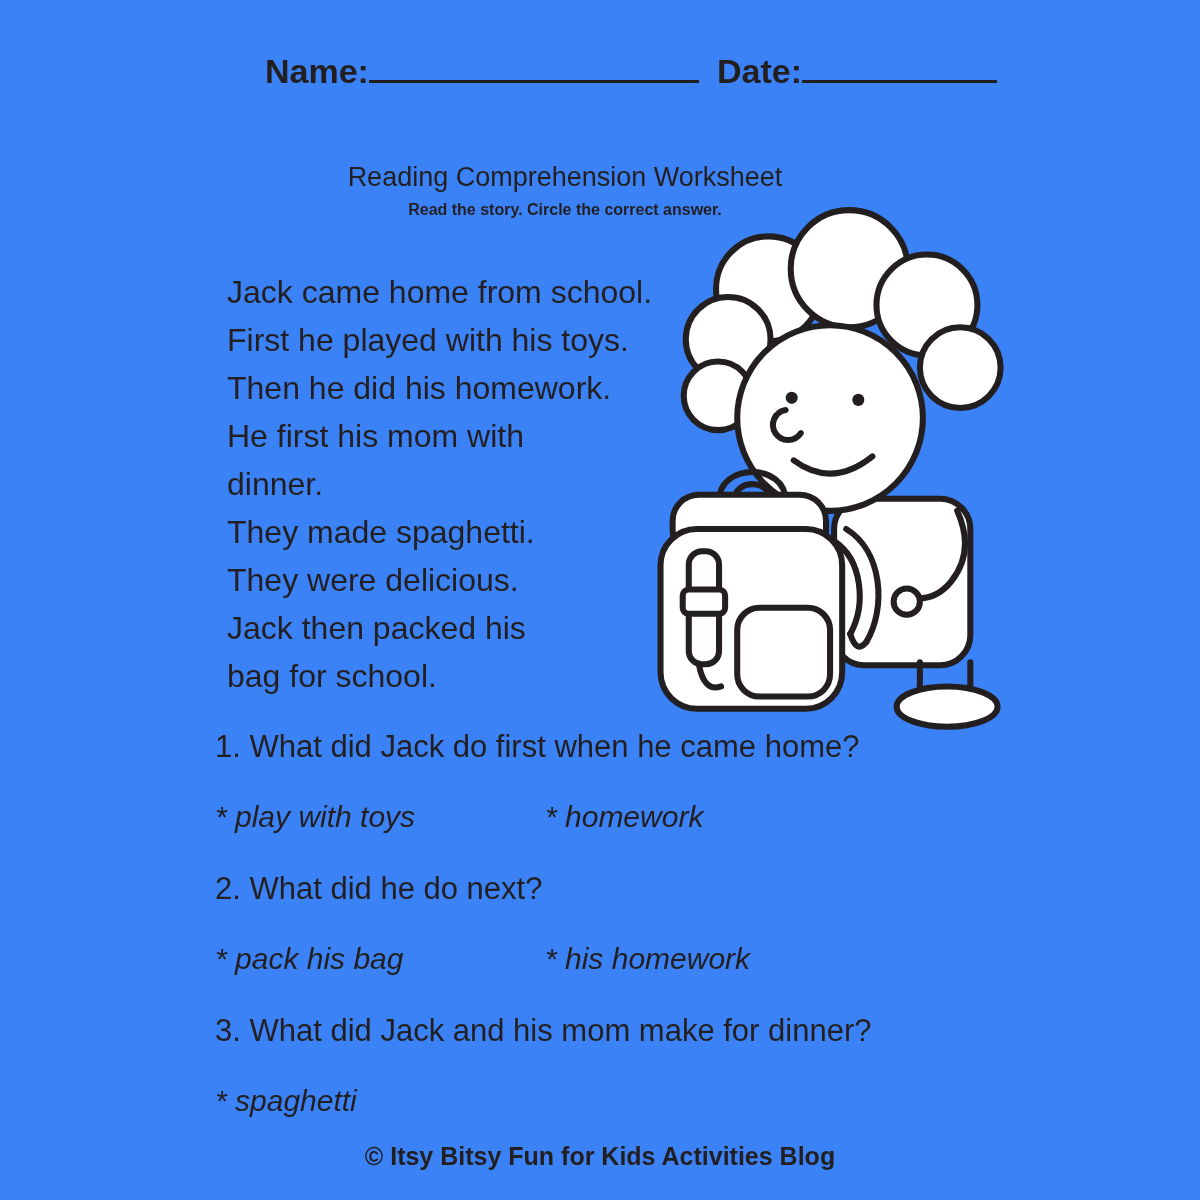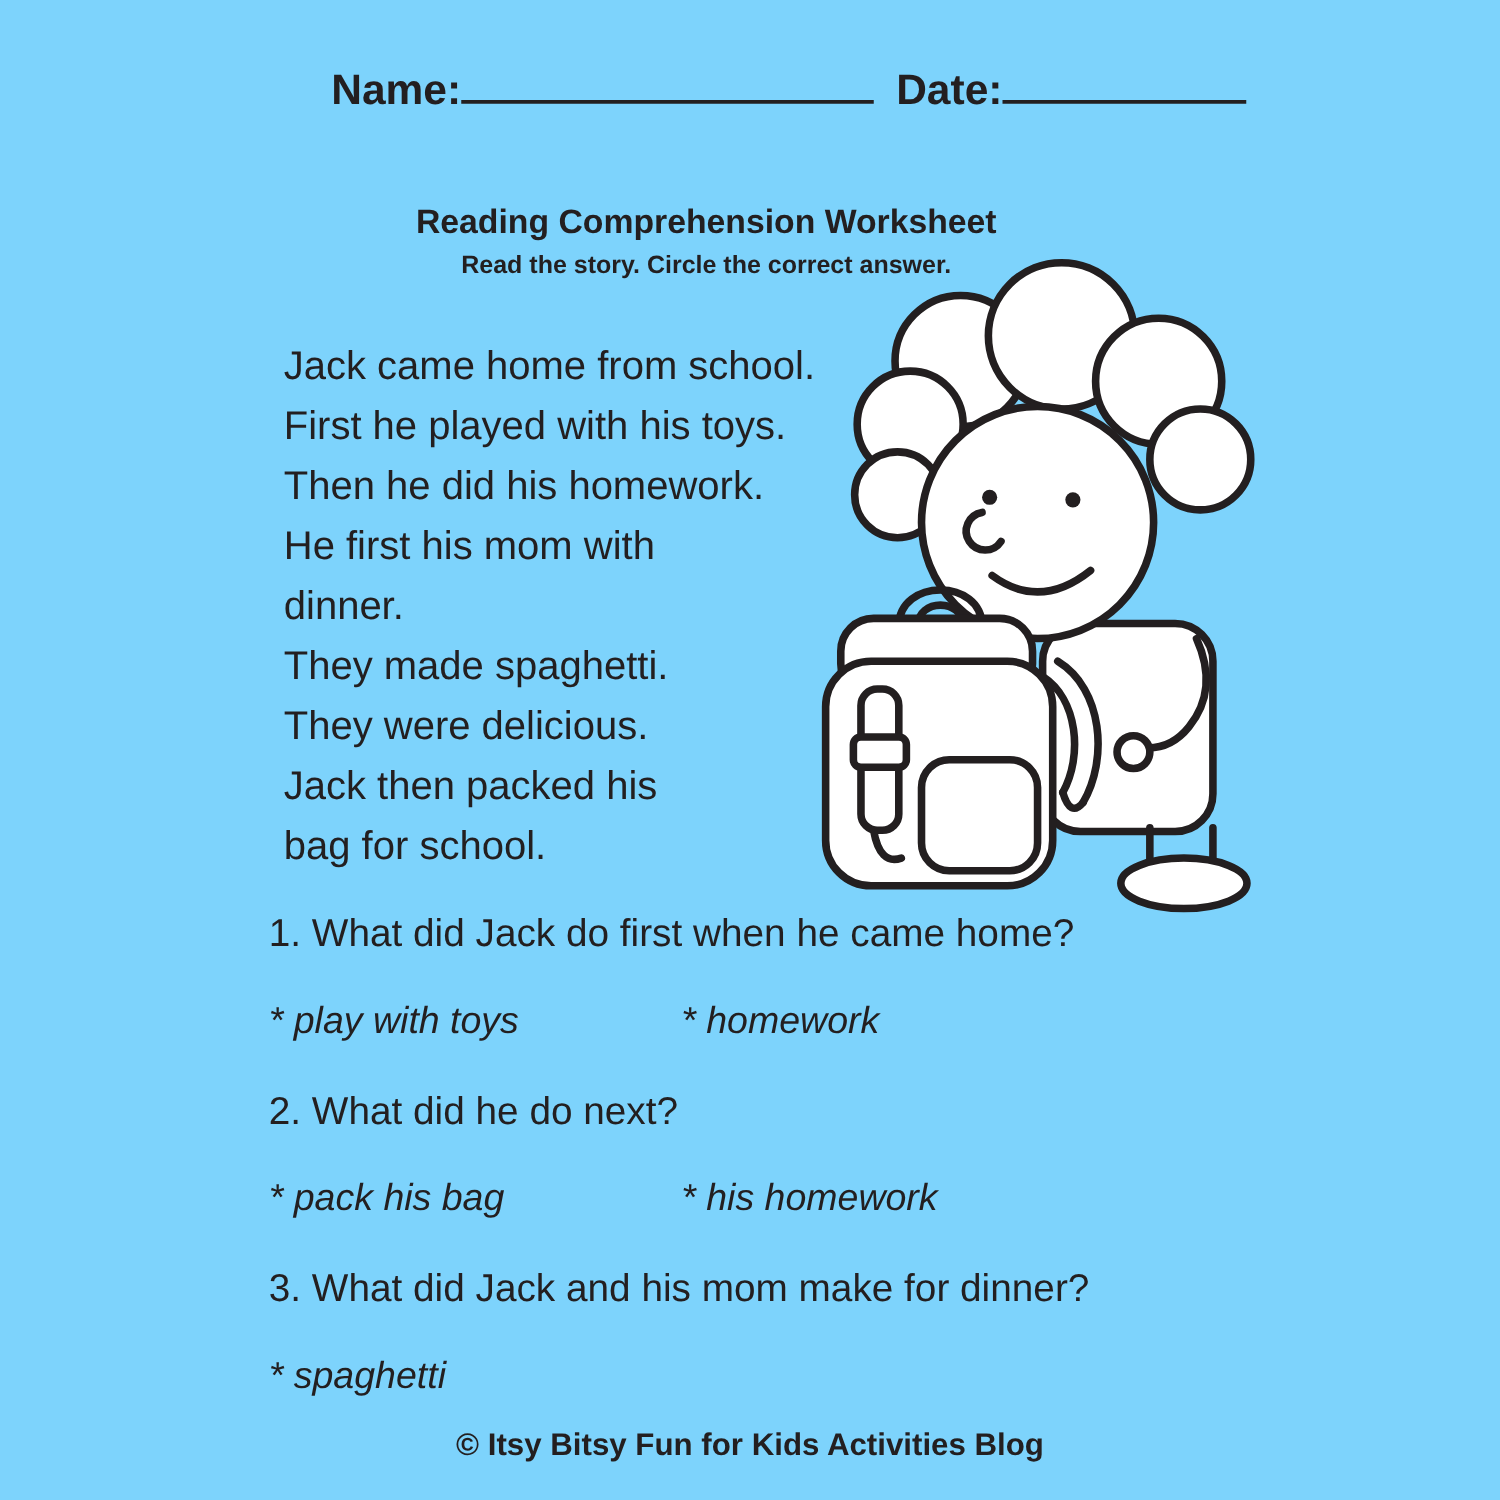--- a/index.html
+++ b/index.html
@@ -1,20 +1,20 @@
 <!DOCTYPE html>
 <html><head>
 <meta charset="utf-8">
 <style>
   html, body { margin: 0; padding: 0; background: #ffffff; }
   .page {
     position: relative;
     width: 1200px;
     height: 1200px;
-    background: #7dd3fc;
+    background: #3b82f6;
     font-family: "Liberation Sans", sans-serif;
     color: #231f20;
     overflow: hidden;
   }
 
   
   .header-row {
     position: absolute;
     top: 46px; left: 265px;
     display: flex;
@@ -31,22 +31,22 @@
   .name-line { width: 330px; margin-right: 18px; }
   .date-line { width: 195px; }
 
   
   .title-block {
     position: absolute;
     top: 162px; left: 215px;
     width: 700px;
     text-align: center;
   }
-  .title { font-size: 27px; font-weight: bold; margin: 0; }
-  .subtitle { font-size: 20px; font-weight: bold; margin: 8px 0 0 0; }
+  .title { font-size: 27px; font-weight: normal; margin: 0; }
+  .subtitle { font-size: 16px; font-weight: bold; margin: 8px 0 0 0; }
 
   
   .story {
     position: absolute;
     top: 268px; left: 227px;
     font-size: 32px;
     line-height: 48px;
     width: 520px;
   }
 

